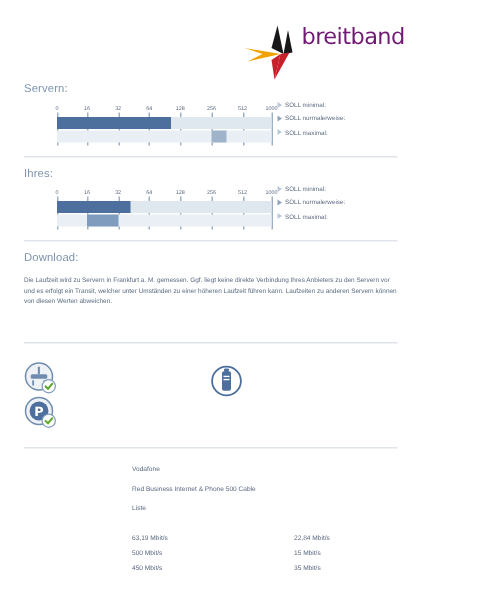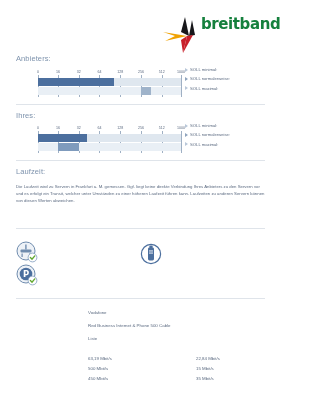--- a/index.html
+++ b/index.html
@@ -31,24 +31,24 @@
     width: 40px;
     height: 38px;
   }
   .logo-text {
     position: absolute;
     left: 40px;
     top: 3px;
   }
   .logo-brand {
     font-family: "DejaVu Sans", sans-serif;
-    font-weight: bold;
+    font-weight: normal;
     font-size: 15px;
     letter-spacing: -0.4px;
-    color: #15803d;
+    color: #701a75;
     line-height: 15px;
   }
   .logo-sub {
     display: flex;
     align-items: flex-end;
     margin-top: 1px;
   }
   .logo-sub-text {
     font-family: "DejaVu Sans", sans-serif;
     font-size: 10px;
@@ -202,21 +202,21 @@
       <path d="M28 20 L31 4 L34 19 Z" fill="#17171a"></path>
       <path d="M26 20 L32 19 L22 37 Z" fill="#c8202a"></path>
       <path d="M26 20 L20 24 L22 37 Z" fill="#c8202a"></path>
     </svg>
   </div>
   <div class="logo-text">
     <div class="logo-brand">breitband</div>
   </div>
 </div>
 
-<div class="section-title" style="top:54px">Anbieters:</div>
+<div class="section-title" style="top:54px">Servern:</div>
 
 <div class="chart" style="top:69px">
   <div class="chart-ticks">
     <span class="tick" style="left:0%">0</span>
     <span class="tick" style="left:14%">16</span>
     <span class="tick" style="left:28.5%">32</span>
     <span class="tick" style="left:43%">64</span>
     <span class="tick" style="left:57.5%">128</span>
     <span class="tick" style="left:72%">256</span>
     <span class="tick" style="left:86.5%">512</span>
@@ -300,21 +300,21 @@
     <span class="legend-label">SOLL normalerweise:</span>
   </div>
   <div class="legend-item">
     <span class="legend-arrow hollow"></span>
     <span class="legend-label">SOLL maximal:</span>
   </div>
 </div>
 
 <div class="divider" style="top:160px"></div>
 
-<div class="section-title" style="top:167px">Laufzeit:</div>
+<div class="section-title" style="top:167px">Download:</div>
 <div class="para" style="top:183px">Die Laufzeit wird zu Servern in Frankfurt a. M. gemessen. Ggf. liegt keine direkte Verbindung Ihres Anbieters zu den Servern vor und es erfolgt ein Transit, welcher unter Umständen zu einer höheren Laufzeit führen kann. Laufzeiten zu anderen Servern können von diesen Werten abweichen.</div>
 
 <div class="divider" style="top:228px"></div>
 
 <div class="icon-badge" style="left:16px;top:241px">
   <svg viewBox="0 0 22 22" width="22" height="22">
     <circle cx="10" cy="10" r="9" fill="#eef2f7" stroke="#6f8cae" stroke-width="1"></circle>
     <rect x="4.5" y="8.5" width="11" height="3" rx="1" fill="#6f8cae"></rect>
     <rect x="9.2" y="3.5" width="1.4" height="5" fill="#6f8cae"></rect>
     <rect x="5.5" y="12.5" width="1.2" height="3.5" fill="#6f8cae"></rect>

